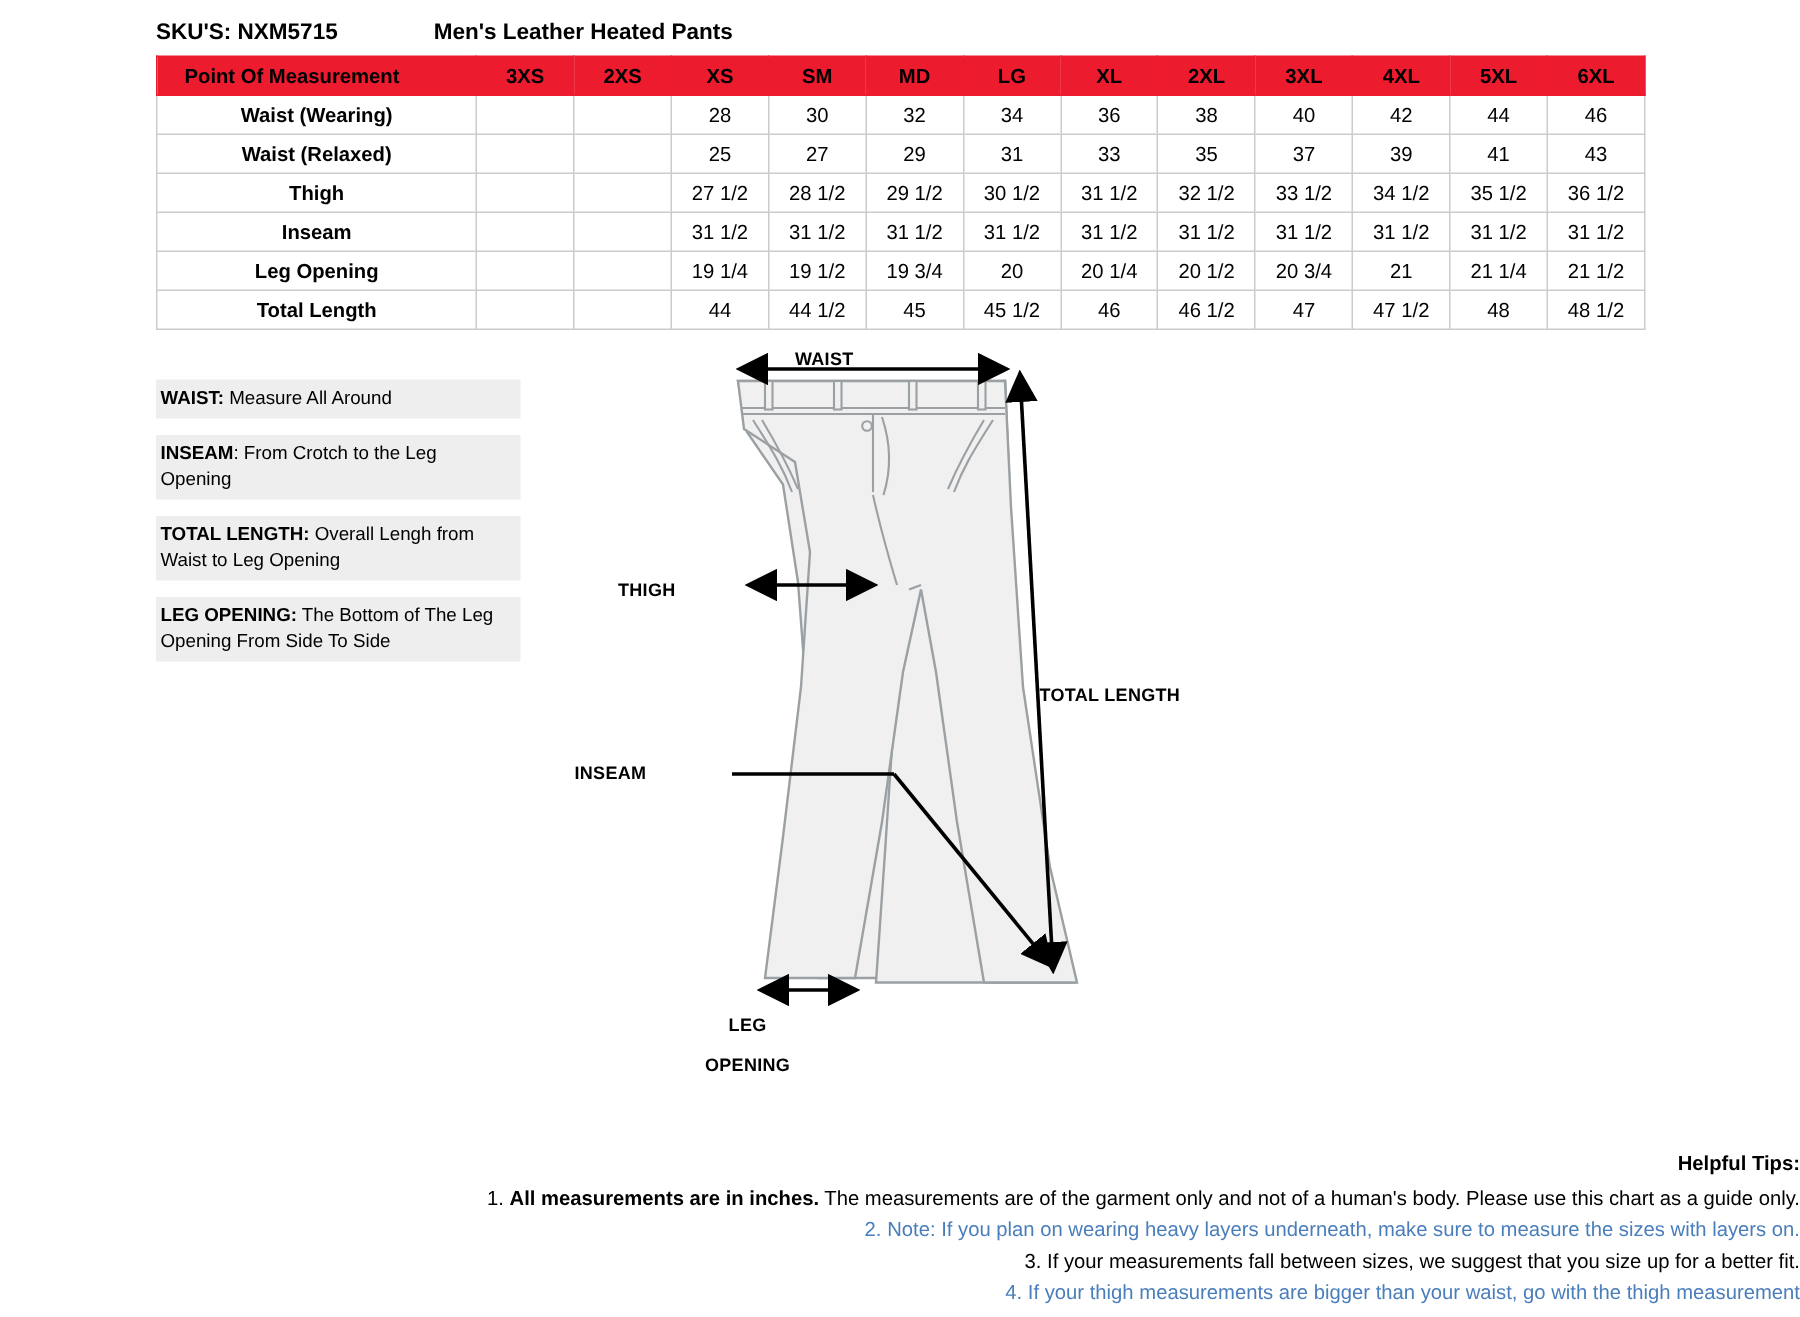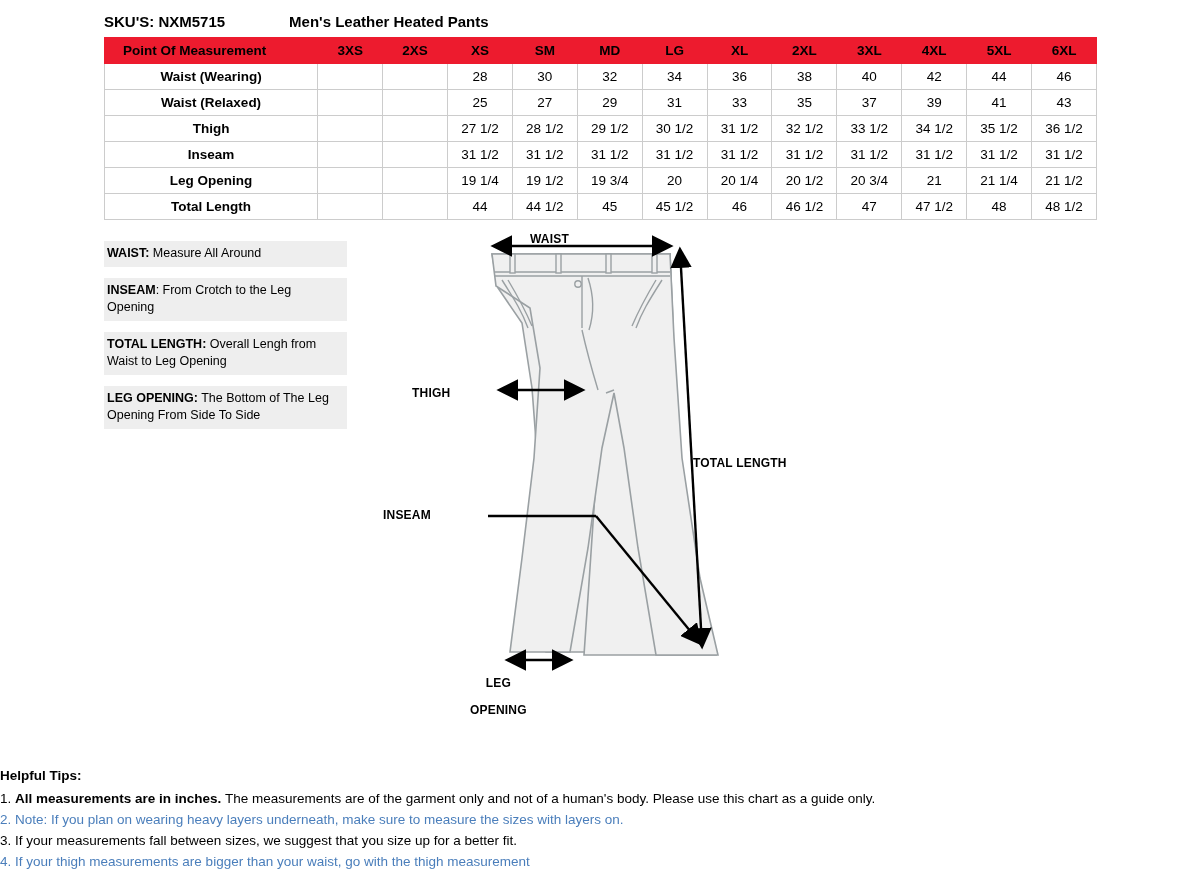--- a/index.html
+++ b/index.html
@@ -69,21 +69,21 @@
     font-weight: bold;
     text-align: center;
     width: 207px;
   }
   .size-table td { width: 63px; }
 
   
   .defs {
     position: absolute;
     left: 104px;
-    top: 241px;
+    top: 253px;
     width: 243px;
   }
   .def-box {
     background: #eeeeee;
     font-size: 12.5px;
     line-height: 17px;
     padding: 4px 6px 5px 3px;
     margin-bottom: 11px;
   }
   .def-box b { font-weight: bold; }
@@ -113,21 +113,21 @@
     text-align: center;
     line-height: 27px;
   }
 
   
   .tips {
     position: absolute;
     left: 0;
     top: 765px;
     width: 1200px;
-    text-align: left;
+    text-align: right;
     font-size: 13.5px;
     line-height: 21px;
   }
   .tips-title { font-weight: bold; margin-bottom: 2px; }
   .tip { margin: 0; }
   .tip.blue { color: #4a7ebb; }
   .tip b { font-weight: bold; }
 </style>
 </head>
 <body>

